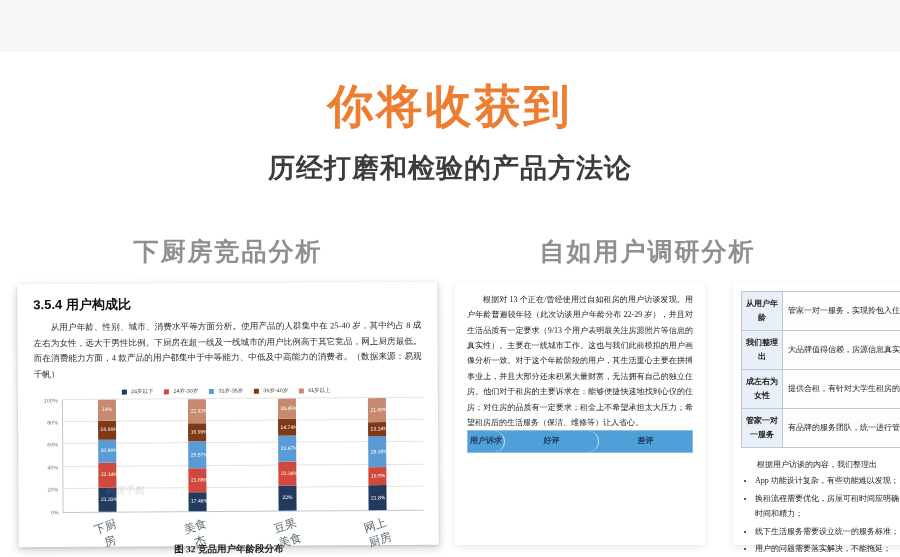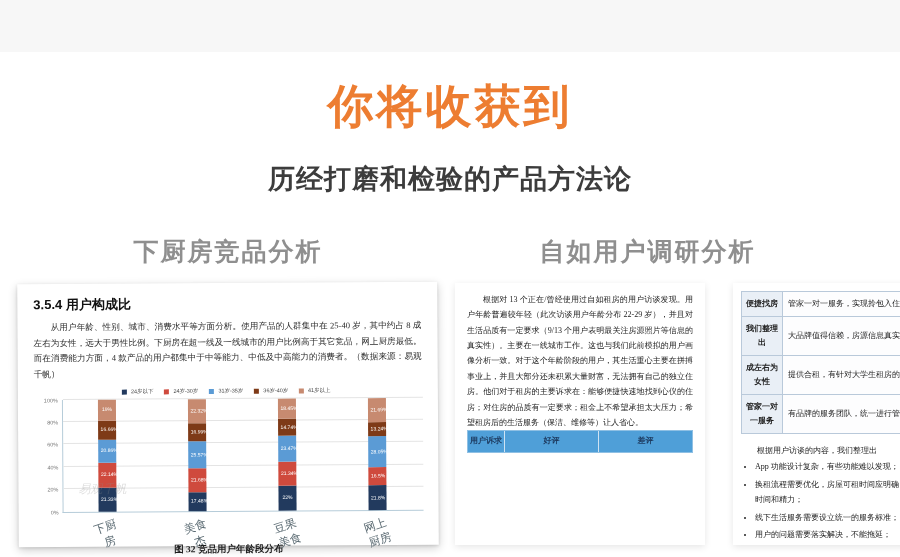--- a/index.html
+++ b/index.html
@@ -6,21 +6,21 @@
   body{
     width:900px;height:557px;position:relative;overflow:hidden;
     background:#ffffff;font-family:"Liberation Sans","DejaVu Sans",sans-serif;
   }
   .top-strip{position:absolute;top:0;left:0;width:100%;height:52px;background:#f7f7f7;}
   .main-title{
     position:absolute;top:76px;left:0;width:100%;text-align:center;
     font-size:46px;font-weight:900;color:#ed7d31;letter-spacing:3px;font-family:Liberation Serif, serif;
   }
   .main-subtitle{
-    position:absolute;top:161px;left:0;width:100%;text-align:center;
+    position:absolute;top:150px;left:0;width:100%;text-align:center;
     font-size:27px;font-weight:600;color:#3c3c3c;letter-spacing:1px;
   }
   .col-heading{
     position:absolute;top:235px;text-align:center;
     font-size:25px;font-weight:700;color:#8f8f8f;letter-spacing:2px;
   }
   .col-heading.left{left:18px;width:420px;}
   .col-heading.right{left:455px;width:385px;}
 
   .serif{font-family:"Liberation Serif","DejaVu Serif",serif;}
@@ -51,35 +51,35 @@
   .yaxis{position:absolute;left:-28px;top:0;width:24px;height:112px;}
   .ytick{position:absolute;right:0;text-align:right;font-size:7px;transform:scale(.78);transform-origin:right center;color:#777;}
   .plot{position:absolute;left:0;top:0;width:100%;height:112px;border-left:1px solid #b6ccd9;border-bottom:1px solid #b6ccd9;}
   .bars{position:absolute;left:0;top:0;width:100%;height:112px;display:flex;justify-content:space-around;align-items:flex-end;}
   .bar{display:flex;flex-direction:column-reverse;width:18px;}
   .seg{position:relative;width:18px;display:flex;align-items:center;justify-content:center;overflow:visible;}
   .seglabel{position:absolute;left:0;right:0;top:50%;margin-top:-4px;text-align:center;color:#fff;font-size:7px;transform:scale(.72);transform-origin:center;white-space:nowrap;}
   .xlabels{position:relative;margin-left:28px;height:12px;display:flex;justify-content:space-around;}
   .xlab{width:18px;position:relative;}
   .xlab span{position:absolute;top:2px;left:-14px;width:46px;text-align:center;color:#5a6a72;transform:rotate(-18deg) scale(.72);}
-  .watermark{position:absolute;left:16px;bottom:14px;font-size:12px;color:rgba(140,140,140,.28);font-style:italic;}
+  .watermark{position:absolute;left:42px;bottom:14px;font-size:10px;color:rgba(140,140,140,.28);font-style:italic;}
   .ld-caption{text-align:center;font-size:9.5px;font-weight:bold;color:#1d1d1d;margin-top:6px;}
 
   
   .pageA{
     left:455px;top:283px;width:250px;height:262px;
     padding:9px 12px;box-shadow:0 2px 7px rgba(0,0,0,.10);
   }
   .rd-h1{font-size:10.5px;font-weight:bold;color:#111;margin:2px 0 5px 0;}
   .rd-h2{font-size:9px;font-weight:bold;color:#111;margin:0 0 4px 0;}
   .rd-para{font-size:8px;line-height:1.92;color:#222;text-align:justify;text-indent:2em;margin:0;}
   .rd-lead{font-size:8px;line-height:1.9;color:#222;text-indent:2em;margin:2px 0 4px 0;}
   .survey-head{display:flex;height:21px;background:#4f9fd8;border:1px solid #8fc0e4;}
   .sv-cell{display:flex;align-items:center;justify-content:center;text-align:center;
-    font-size:8px;font-weight:bold;color:#1d3a5f;border-right:1px solid #cfe3f3;line-height:1.1;}
+    font-size:8px;font-weight:bold;color:#1d3a5f;border-right:1px solid #cfe3f3;line-height:1.1;border-radius:10px;}
   .sv0{width:36px;}
   .sv1,.sv2{flex:1;}
   .sv-cell:last-child{border-right:none;}
 
   
   .pageB{
     left:733px;top:283px;width:235px;height:262px;
     padding:8px 6px 8px 8px;box-shadow:0 2px 7px rgba(0,0,0,.10);
   }
   .sb-table{border-collapse:collapse;width:100%;font-size:8px;}
@@ -241,21 +241,21 @@
       <div class="sv-cell sv0">用户诉求</div>
       <div class="sv-cell sv1">好评</div>
       <div class="sv-cell sv2">差评</div>
     </div>
 </div>
 
 <div class="doc-card pageB serif">
   <table class="sb-table">
     <tbody>
         <tr>
-          <td class="lbl">便捷找房</td>
+          <td class="lbl">从用户年龄</td>
           <td class="val">管家一对一服务，实现拎包入住</td>
         </tr>
         <tr>
           <td class="lbl">我们整理出</td>
           <td class="val">大品牌值得信赖，房源信息真实，风格时尚</td>
         </tr>
         <tr>
           <td class="lbl">成左右为女性</td>
           <td class="val">提供合租，有针对大学生租房的“海燕计划”</td>
         </tr>

